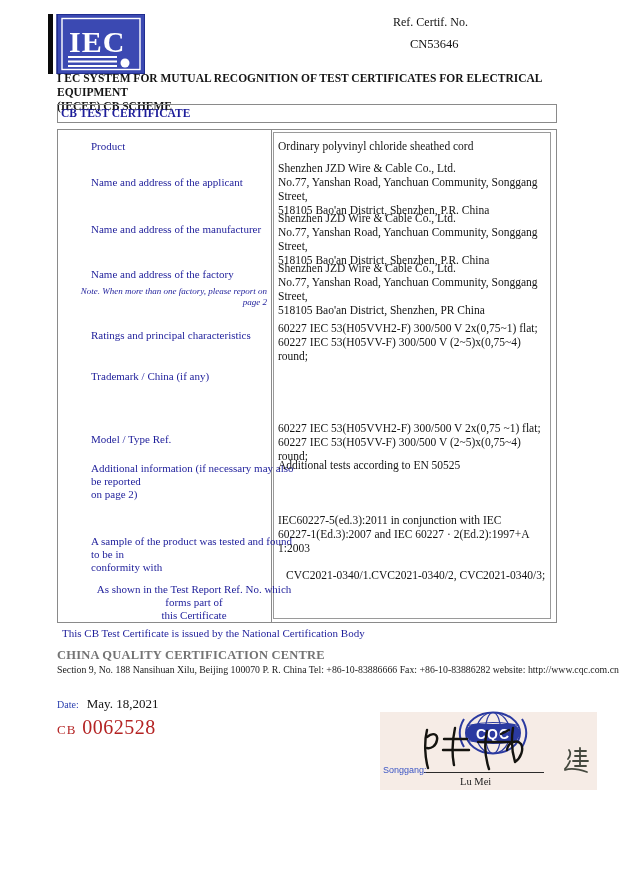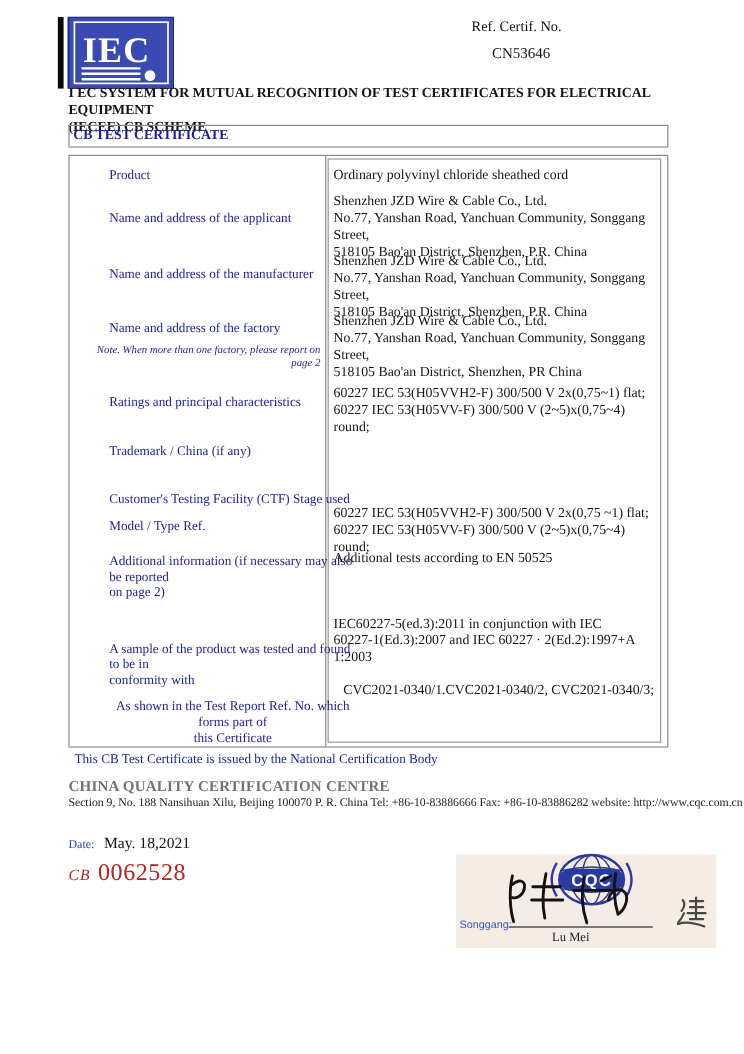--- a/index.html
+++ b/index.html
@@ -45,21 +45,21 @@
     position:absolute; left:220px; width:272px;
     color:#141414; font-size:11.5px; line-height:14px; white-space:pre-line;
   }
   .issued-note { left:62px; top:627px; font-size:11px; color:#1d1d9a; }
   .org-name { left:57px; top:648px; font-size:12.5px; font-weight:bold; letter-spacing:0.2px; color:#737373; }
   .org-address { left:57px; top:664px; font-size:9.8px; white-space:nowrap; color:#1a1a1a; }
   .date-row { left:57px; top:694px; }
   .date-label { color:#2a3fae; font-size:10px; vertical-align:baseline; }
   .date-value { color:#141414; font-size:13px; margin-left:8px; }
   .cb-row { left:57px; top:716px; color:#b42323; }
-  .cb-prefix { font-size:13px; letter-spacing:1px;font-style:italic; }
+  .cb-prefix { font-size:13px; letter-spacing:1px; }
   .cb-number { font-size:20px; margin-left:6px; letter-spacing:0.5px; }
   .scan-patch {
     left:380px; top:712px; width:217px; height:78px;
     background:#f3e6dd; opacity:0.75;
   }
   .sig-script { left:415px; top:724px; }
   .sig-line { left:424px; top:772px; width:120px; border-top:1.5px solid #2b2b2b; height:0; }
   .sig-label { left:383px; top:765px; font-family:"Liberation Sans", sans-serif; font-size:9px; color:#3b55c4; }
   .signer-name { left:460px; top:776px; font-size:10.5px; color:#222; }
   .cqc-logo { left:458px; top:702px; }
@@ -96,21 +96,20 @@
   <div class="divider"></div>
   <div class="value-box"></div>
 
   <div class="lbl" style="top:10px;">Product</div>
   <div class="lbl" style="top:46px;">Name and address of the applicant</div>
   <div class="lbl" style="top:93px;">Name and address of the manufacturer</div>
   <div class="lbl" style="top:138px;">Name and address of the factory</div>
   <div class="note" style="top:156px;">Note. When more than one factory, please report on page 2</div>
   <div class="lbl" style="top:199px;">Ratings and principal characteristics</div>
   <div class="lbl" style="top:240px;">Trademark / China (if any)</div>
-  <div class="lbl" style="top:280px;">Customer's Testing Facility (CTF) Stage used</div>
   <div class="lbl" style="top:303px;">Model / Type Ref.</div>
   <div class="lbl" style="top:332px;">Additional information (if necessary may also be reported
 on page 2)</div>
   <div class="lbl" style="top:405px;">A sample of the product was tested and found to be in
 conformity with</div>
   <div class="lbl" style="top:453px;text-align:center;">As shown in the Test Report Ref. No. which forms part of
 this Certificate</div>
 
   <div class="val" style="top:9px;">Ordinary polyvinyl chloride sheathed cord</div>
   <div class="val" style="top:31px;">Shenzhen JZD Wire &amp; Cable Co., Ltd.

